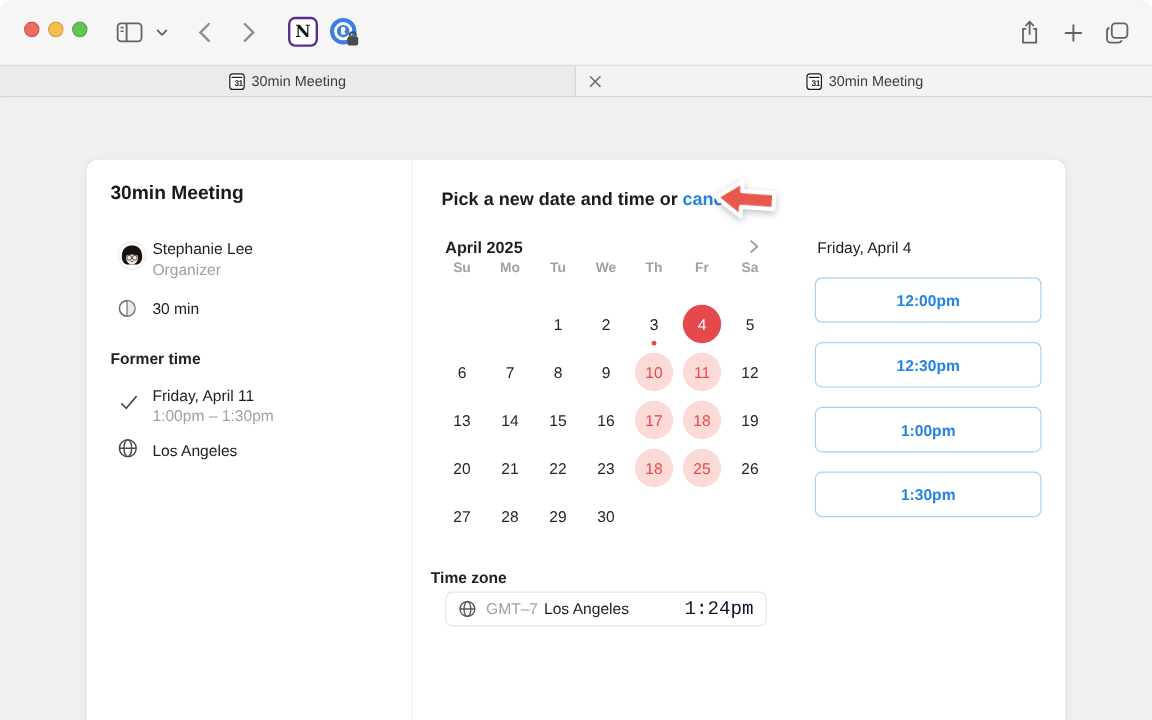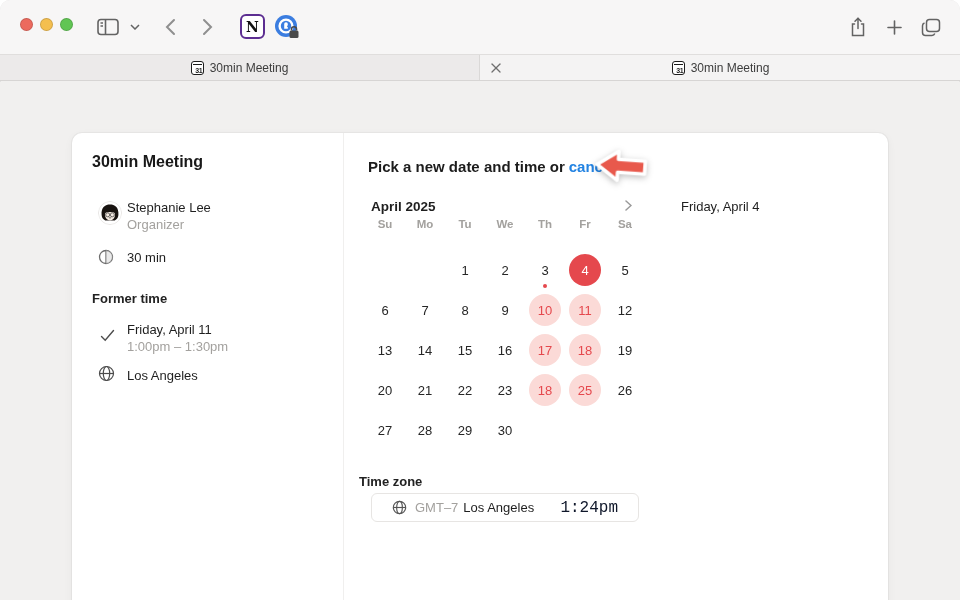--- a/index.html
+++ b/index.html
@@ -56,21 +56,21 @@
   .cal-weekday { display:flex; align-items:center; justify-content:center; font-size:11.5px; color:#a3a19e; }
   .cal-grid { position:absolute; left:293px; top:117px; display:grid; grid-template-columns:repeat(7,40px); grid-auto-rows:40px; }
   .cal-cell { position:relative; display:flex; align-items:center; justify-content:center; }
   .day-inner { width:32px; height:32px; border-radius:50%; display:flex; align-items:center; justify-content:center; font-size:13px; color:#262626; }
   .day-inner.selected { background:#e5484d; color:#fff; font-weight:500; }
   .day-inner.highlighted { background:#fbdad7; color:#e5484d; font-weight:500; }
   .day-dot { position:absolute; left:50%; bottom:2px; transform:translateX(-50%); width:4px; height:4px; border-radius:50%; background:#e5484d; }
 
   
   .tz-label { position:absolute; left:287px; top:341px; font-size:13px; font-weight:600; color:#222; }
-  .tz-box { position:absolute; left:299px; top:360px; width:268px; height:29px; border:1px solid #e7e5e3; border-radius:6px; background:#fff; display:flex; align-items:center; padding:0 20px; gap:8px; }
+  .tz-box { position:absolute; left:299px; top:360px; width:268px; height:29px; border:1px solid #e7e5e3; border-radius:6px; background:#fff; display:flex; align-items:center; padding:0 10px; gap:8px; }
   .tz-gmt { font-size:13px; color:#a3a19e; }
   .tz-city { font-size:13px; color:#1f1f1f; margin-left:-3px; }
   .tz-time { font-size:16px; color:#0f172a; margin-left:auto;font-family:Liberation Mono, monospace; }
 
   
   .slot-day { position:absolute; left:609px; top:66px; font-size:13px; color:#1f1f1f; }
   .slots { position:absolute; left:607px; top:98px; width:189px; display:flex; flex-direction:column; gap:16px; }
   .slot-btn { height:38px; background:#fff; border:1px solid #a9cff3; border-radius:6px; color:#2383e2; font-size:13px; font-weight:600; font-family:inherit; cursor:pointer; }
 
   svg { display:block; }
@@ -365,15 +365,21 @@
               <ellipse cx="8.5" cy="8.5" rx="3.2" ry="7"></ellipse>
               <line x1="1.5" y1="8.5" x2="15.5" y2="8.5"></line>
           </svg>
         </span>
         <span class="tz-gmt">GMT–7</span>
         <span class="tz-city">Los Angeles</span>
         <span class="tz-time">1:24pm</span>
       </div>
 
       <div class="slot-day">Friday, April 4</div>
+      <div class="slots" id="slots">
+          <button class="slot-btn">12:00pm</button>
+          <button class="slot-btn">12:30pm</button>
+          <button class="slot-btn">1:00pm</button>
+          <button class="slot-btn">1:30pm</button>
+        </div>
     </div>
   </div>
 </div>
 
 </body></html>

